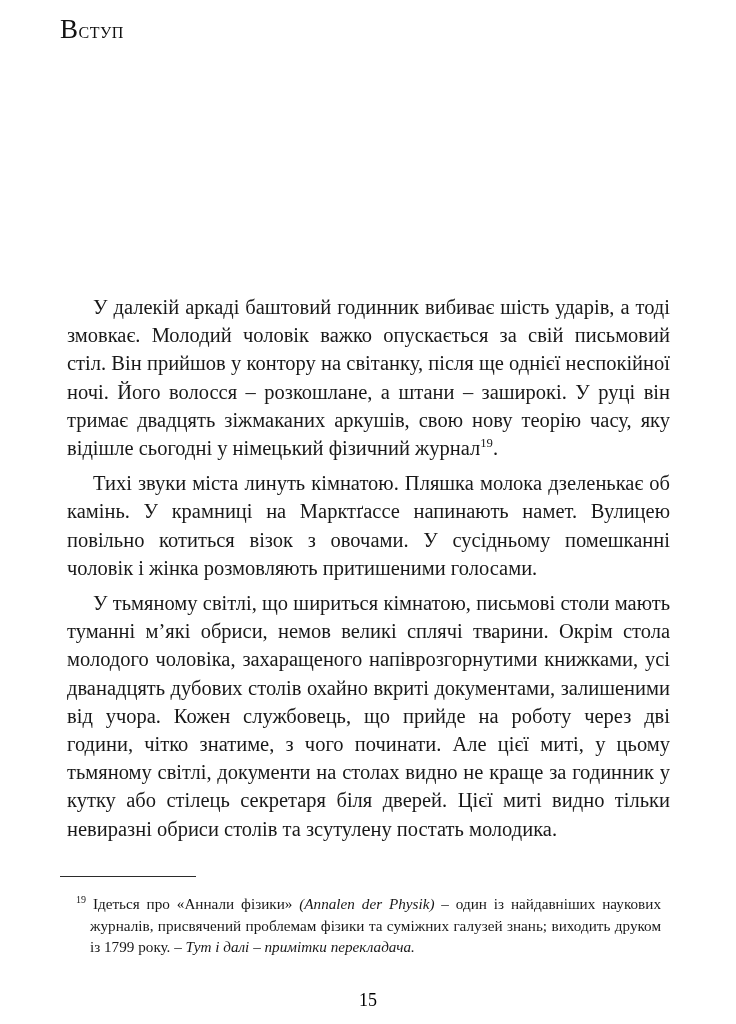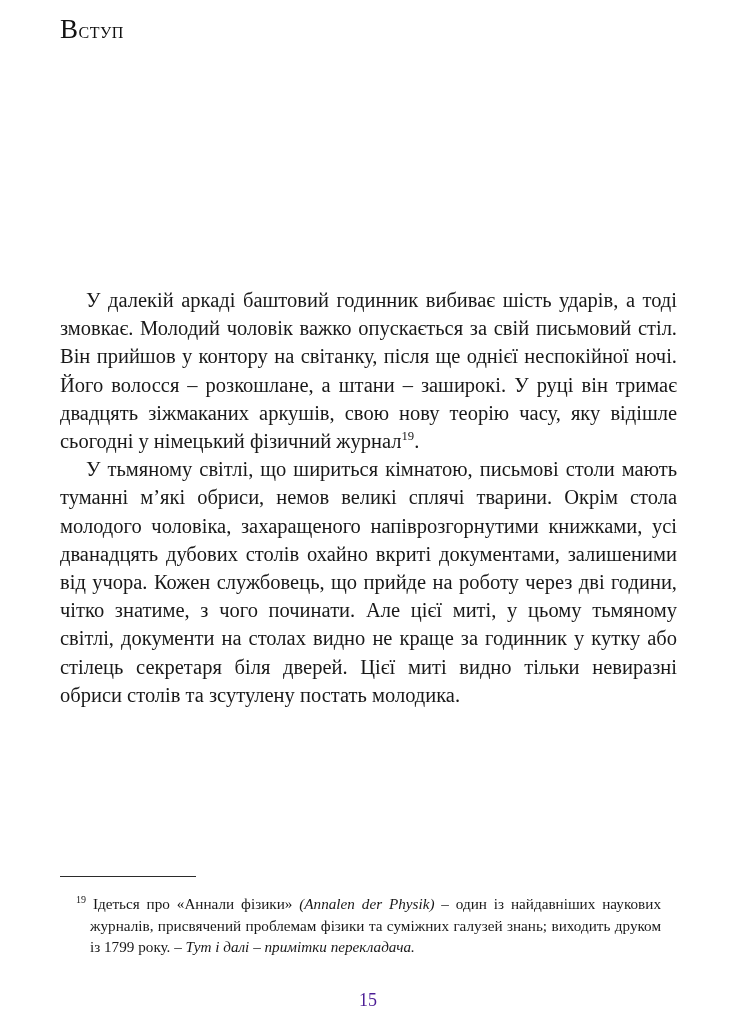--- a/index.html
+++ b/index.html
@@ -42,21 +42,21 @@
   }
 
   
   .body-block {
     position: absolute;
     left: 60px;
     top: 286px;
     width: 617px;
   }
   .para {
-    margin: 0;
+    margin: 7px;
     font-size: 20.5px;
     line-height: 28.2px;
     text-align: justify;
     text-justify: inter-word;
     text-indent: 26px;
     hyphens: manual;
     color: #181818;
   }
   .para + .para { margin-top: 0; }
 
@@ -97,34 +97,35 @@
   .footnote i, .footnote em { font-style: italic; }
 
   
   .folio {
     position: absolute;
     left: 0;
     top: 990px;
     width: 736px;
     text-align: center;
     font-size: 18px;
-    color: #4c1d95;
+    color: #000000;
   }
 </style>
 </head>
 <body>
 
 <div class="page">
 
   <div class="running-head">Вступ</div>
 
   <div class="body-block">
 
     <p class="para"><span>У далекій аркаді баштовий годинник вибиває шість ударів, а тоді змовкає. Молодий чоловік важко опускається за свій письмовий стіл. Він прийшов у контору на світанку, після ще однієї неспокійної ночі. Його волосся – розкошлане, а штани – заширокі. У руці він тримає двадцять зіжмаканих аркушів, свою нову теорію часу, яку відішле сьогодні у німецький фізичний журнал</span><sup class="fn-ref">19</sup><span>.</span></p>
 
+    <p class="para">Тихі звуки міста линуть кімнатою. Пляшка молока дзеленькає об камінь. У крамниці на Марктґассе напинають намет. Вулицею повільно котиться візок з овочами. У сусідньому помешканні чоловік і жінка розмовляють притишеними голосами.</p>
 
     <p class="para">У тьмяному світлі, що шириться кімнатою, письмові столи мають туманні м’які обриси, немов великі сплячі тварини. Окрім стола молодого чоловіка, захаращеного напіврозгорнутими книжками, усі дванадцять дубових столів охайно вкриті документами, залишеними від учора. Кожен службовець, що прийде на роботу через дві години, чітко знатиме, з чого починати. Але цієї миті, у цьому тьмяному світлі, документи на столах видно не краще за годинник у кутку або стілець секретаря біля дверей. Цієї миті видно тільки невиразні обриси столів та зсутулену постать молодика.</p>
 
   </div>
 
   <div class="footnote-area">
     <div class="footnote-rule"></div>
     <p class="footnote"><sup>19</sup> <span>Ідеться про «Аннали фізики» </span><i>(Annalen der Physik)</i><span> – один із найдавніших наукових журналів, присвячений проблемам фізики та суміжних галузей знань; виходить друком із 1799 року. – </span><i>Тут і далі – примітки перекладача.</i></p>
   </div>
 

